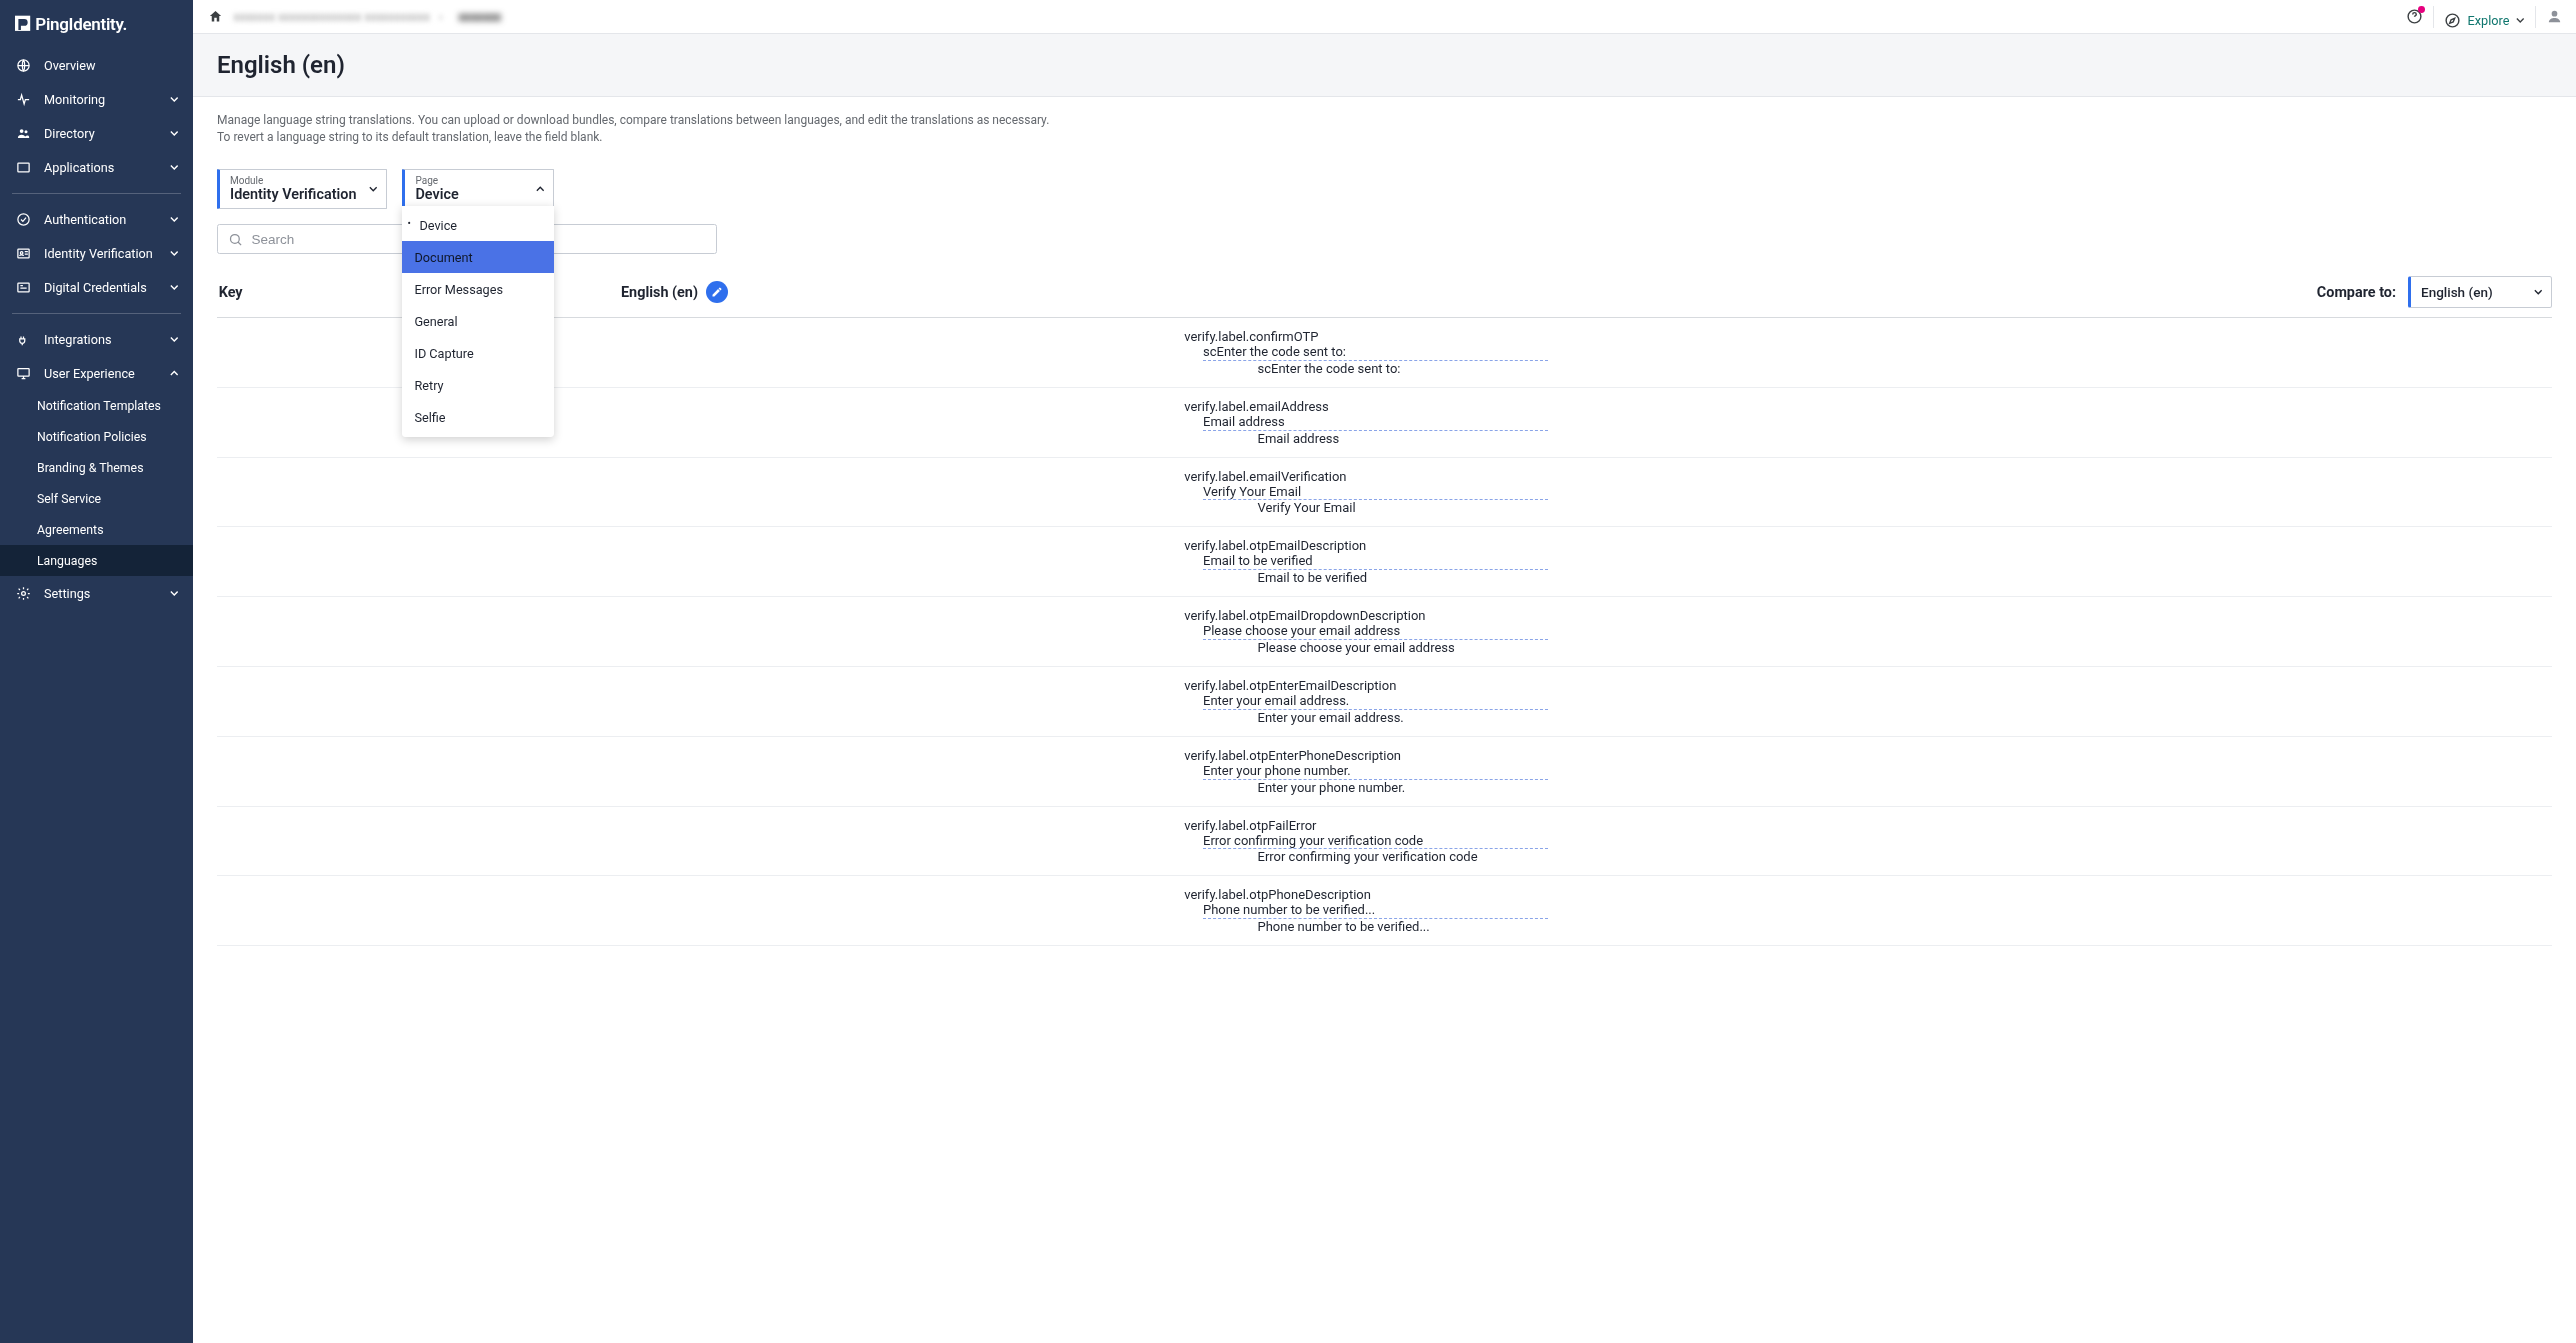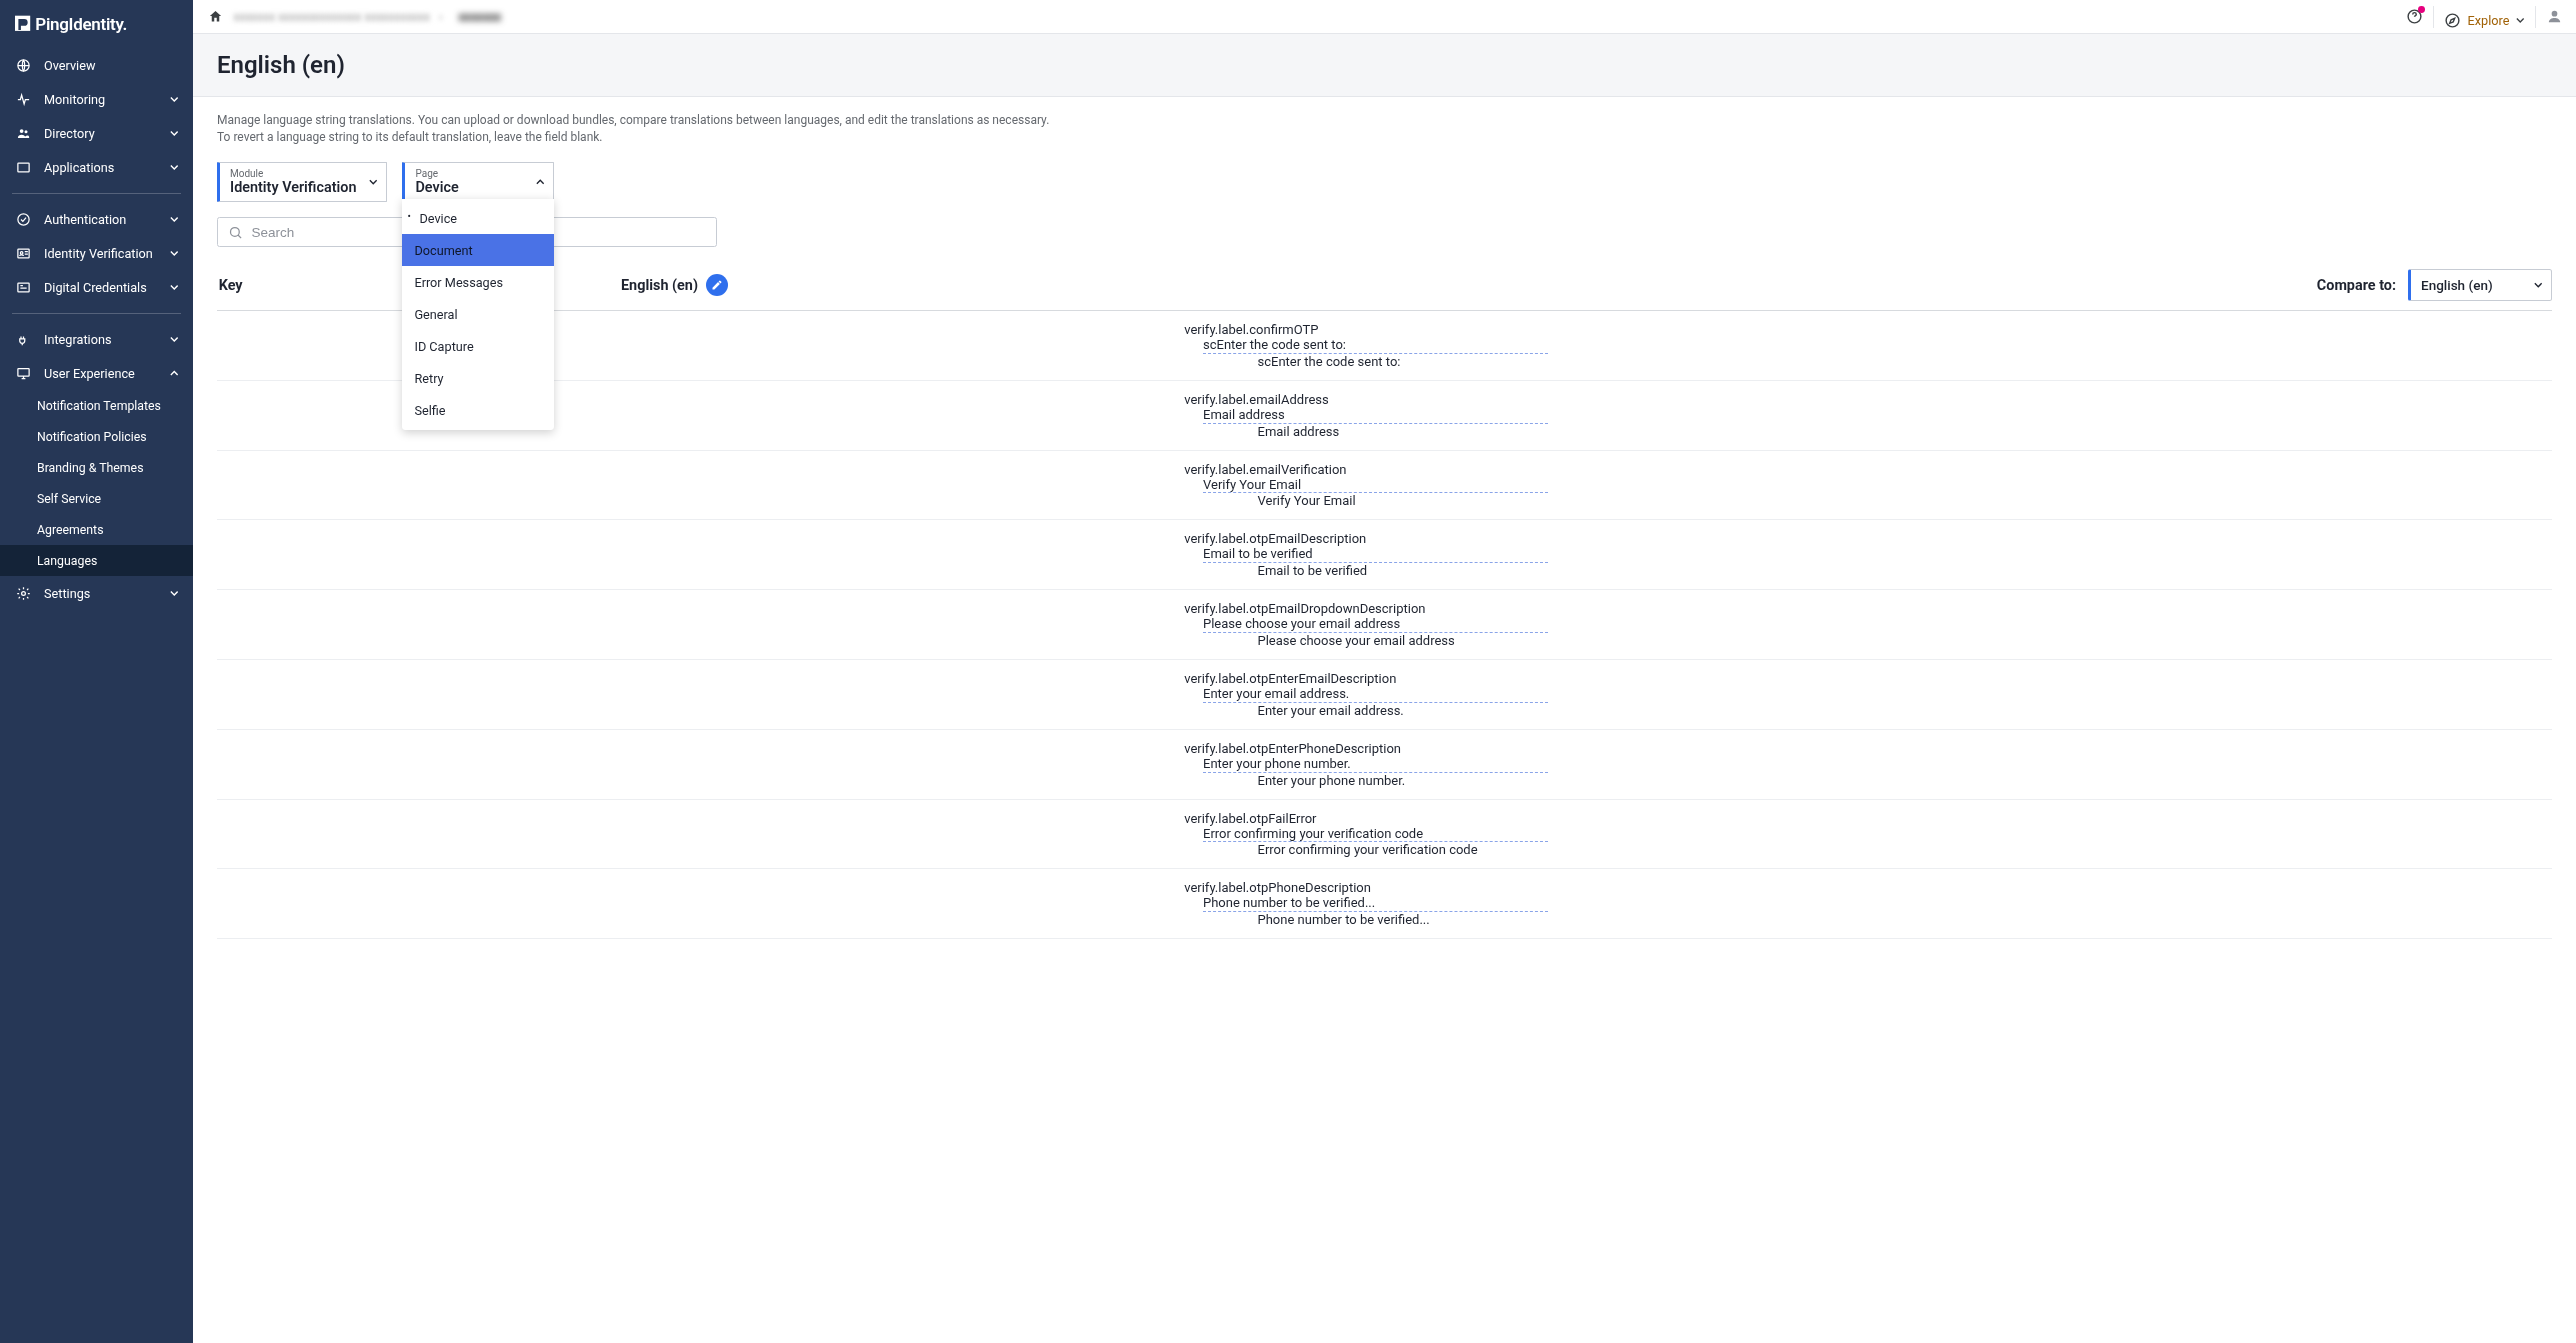--- a/index.html
+++ b/index.html
@@ -21,31 +21,31 @@
 
 .main { flex: 1; display: flex; flex-direction: column; min-width: 0; }
 
 
 .topbar { height: 34px; display: flex; align-items: center; padding: 0 13.5px; border-bottom: 0.8px solid #e4e6ea; gap: 10px; }
 .tb-spacer { flex: 1; }
 .tb-icon { width: 17px; height: 17px; display:inline-flex; align-items:center; justify-content:center; color:#3c4043; }
 .tb-help { position: relative; }
 .tb-help .dot { position:absolute; top:-1.7px; right:-1.7px; width:6.8px; height:6.8px; border-radius:50%; background:#e6007e; }
 .tb-sep { width:0.8px; height:22px; background:#e4e6ea; }
-.tb-explore { display:flex; align-items:center; gap:6.8px; cursor:pointer; color:#a16207; font-size:12.7px;margin-top:8px; }
+.tb-explore { display:flex; align-items:center; gap:6.8px; cursor:pointer; color:#0f766e; font-size:12.7px;margin-top:8px; }
 .blurred { filter: blur(2.5px); color:#999; }
 .blurred-strong { filter: blur(3.4px); font-weight:700; color:#222; }
 
 
 .page-header { background:#f5f6f8; padding: 17px 24px; border-bottom: 0.8px solid #e4e6ea; }
 .page-title { font-size: 24px; font-weight: 600; color:#1f2430; }
 
 
 .page-body { padding: 15px 24px 34px 24px; overflow:auto; flex:1; }
-.desc { color:#65696f; font-size: 12px; max-width: 845px; line-height:1.45; margin-bottom: 15px; }
+.desc { color:#65696f; font-size: 12px; max-width: 845px; line-height:1.45; margin-bottom: 22px; }
 
 
 .controls { display:flex; align-items:stretch; gap: 15px; margin-bottom: 15px; flex-wrap:wrap; position:relative; }
 .select-box { border:0.8px solid #c7ccd4; border-left:3.4px solid #2f6fed; border-radius:1px; padding: 5px 30px 5px 10px; min-width: 166px; position:relative; cursor:pointer; background:#fff; }
 .select-box .lbl { font-size:10px; color:#65696f; display:block; }
 .select-box .val { font-size:14.4px; font-weight:600; color:#1f2430; }
 .select-box .caret { position:absolute; right:8.5px; top:50%; transform:translateY(-50%); }
 .btn-outline { border:0.8px solid #2f6fed; color:#2f6fed; background:#fff; padding: 6.8px 13.5px; border-radius:2.5px; font-size:12.7px; font-weight:500; cursor:pointer; display:inline-flex; align-items:center; }
 .btn-group { display:flex; gap:12px; margin-left: 10px; align-items:center; }
 

